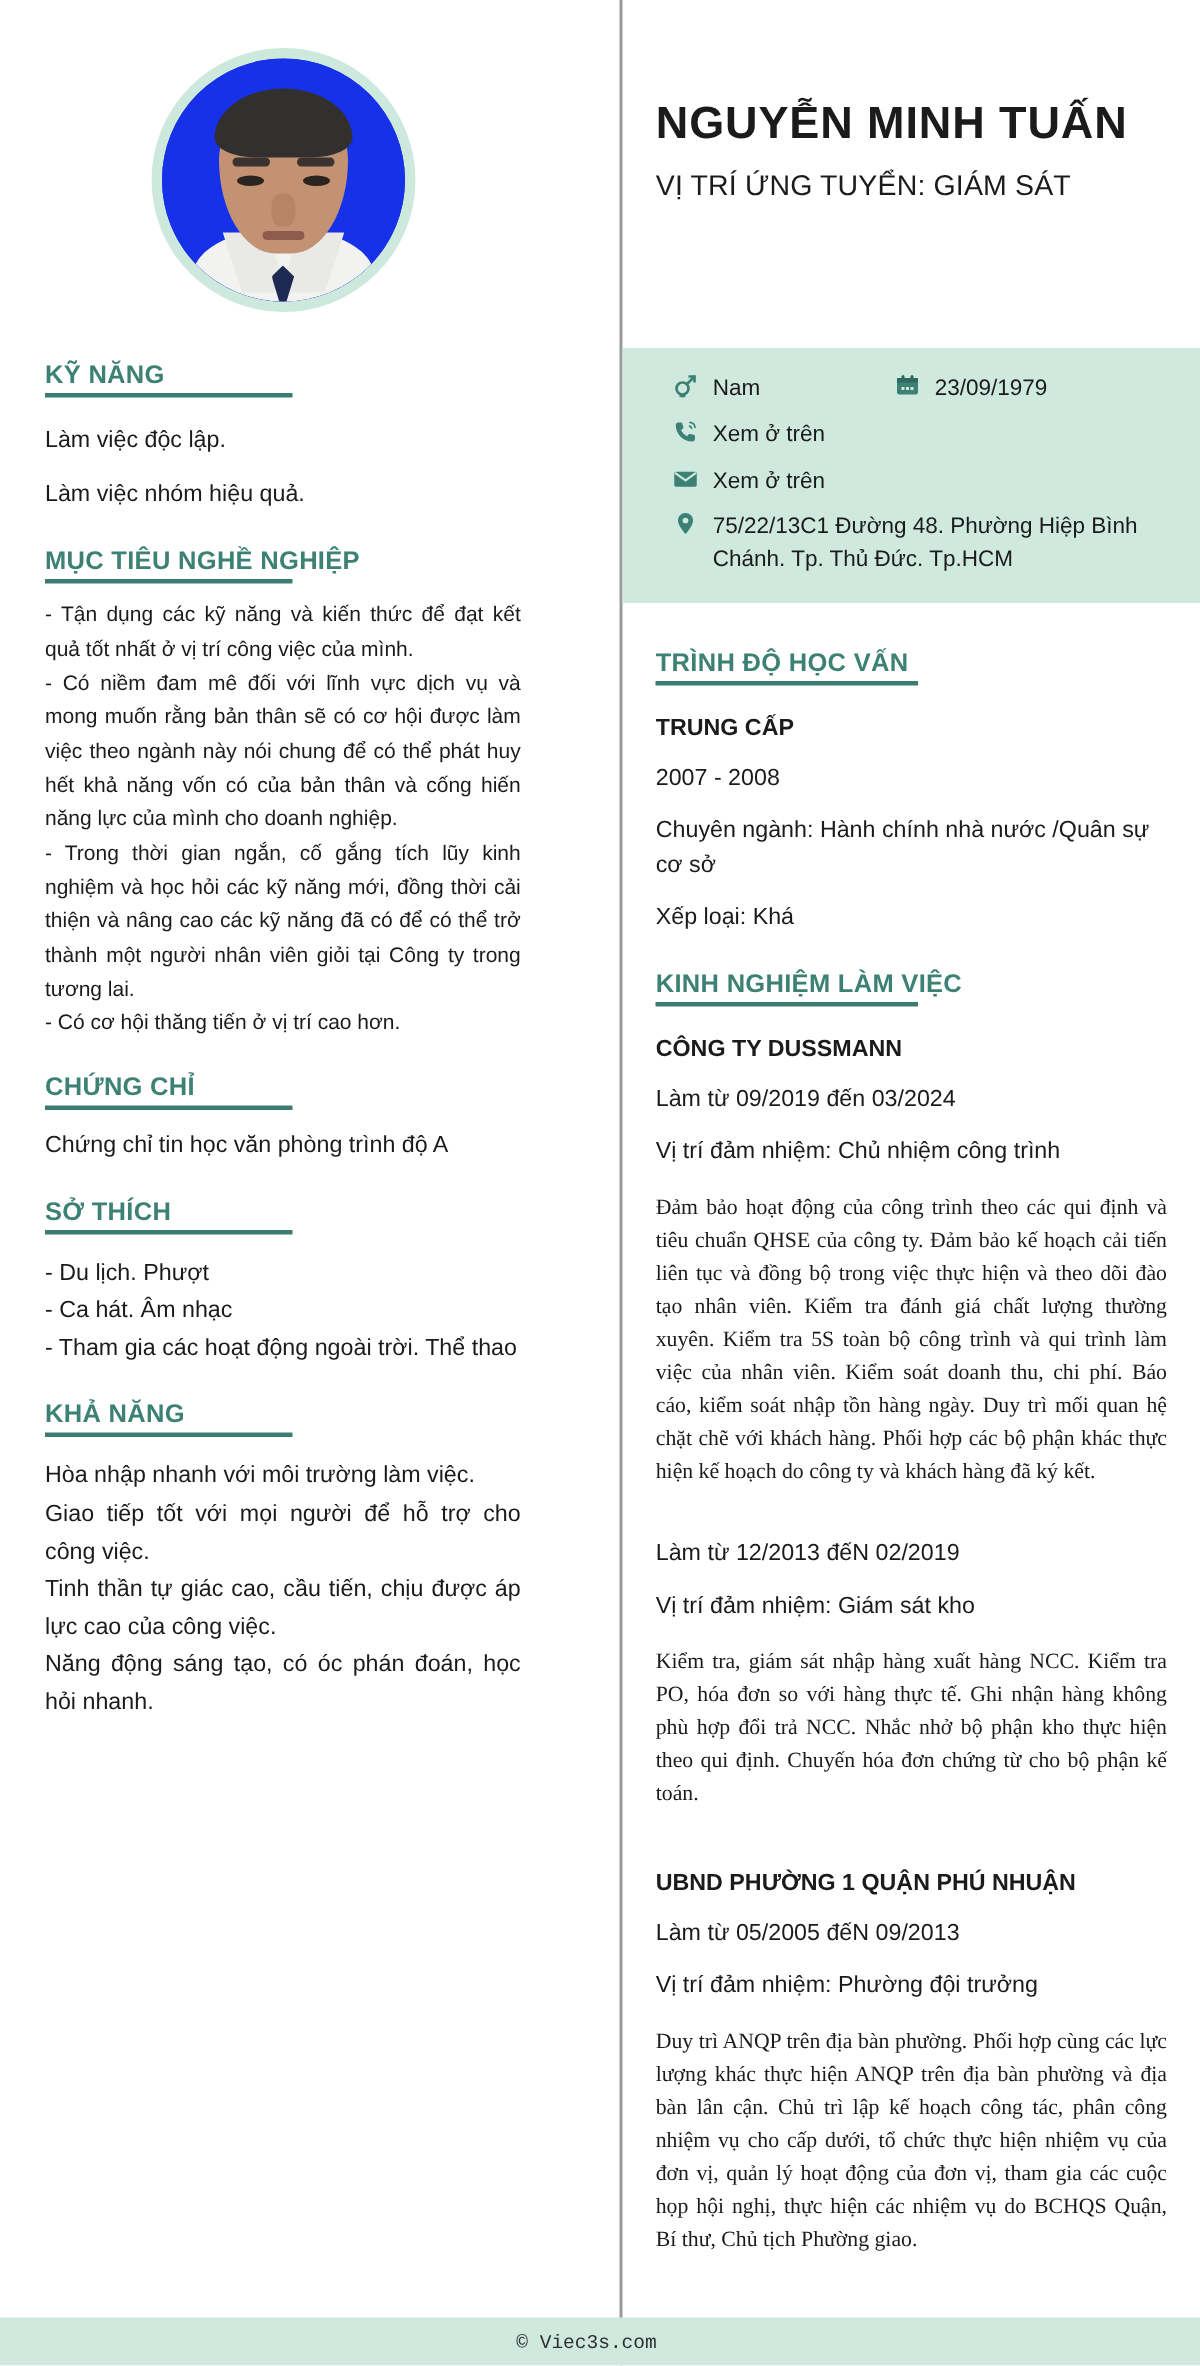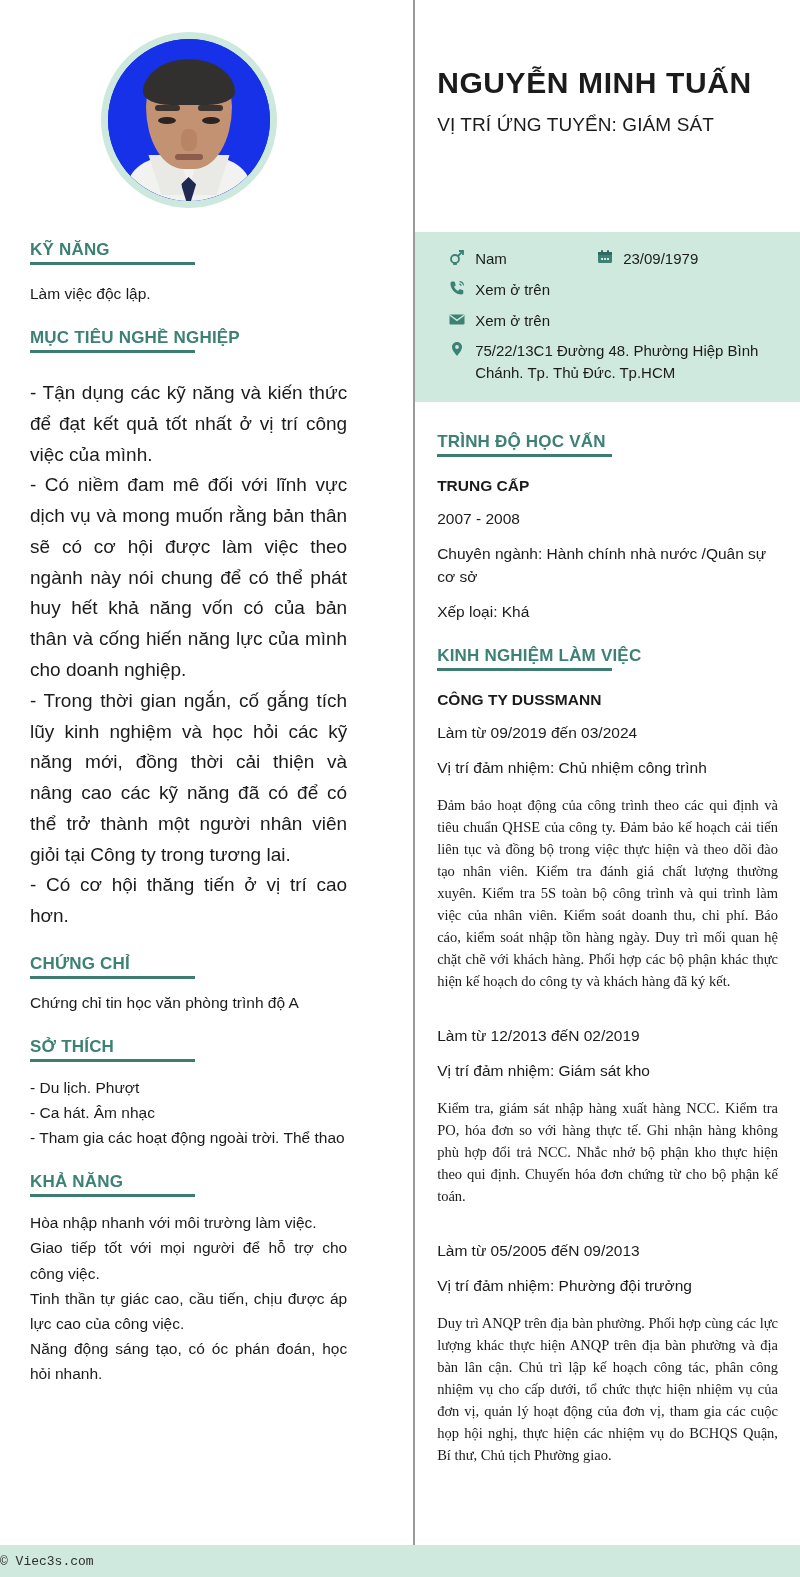--- a/index.html
+++ b/index.html
@@ -134,24 +134,24 @@
   .col-right .sec-h::after { width: 175px; }
 
   
   .l-block { margin-top: 16px; }
   .l-line {
     font-size: 15.5px;
     line-height: 1.62;
     margin-top: 11px;
   }
   .l-para {
-    font-size: 19px;
+    font-size: 14px;
     line-height: 1.62;
     text-align: justify;
-    margin-top: 25px;
+    margin-top: 9px;
     white-space: pre-line;
   }
   .l-list {
     font-size: 15.5px;
     line-height: 1.62;
     margin-top: 13px;
     text-align: justify;
     white-space: pre-line;
   }
   .gap-sec { height: 22px; }
@@ -217,21 +217,21 @@
 
   
   .footer {
     position: absolute;
     left: 0; bottom: 0;
     width: 800px;
     height: 32px;
     background: #cfe9df;
     display: flex;
     align-items: center;
-    justify-content: flex-start;
+    justify-content: center;
     padding-right: 18px;
   }
   .footer-txt {
     font-family: "Liberation Mono", monospace;
     font-size: 13px;
     color: #2e2e2e;
   }
 </style>
 </head>
 <body>
@@ -255,20 +255,21 @@
         <div class="ph-eyeL"></div>
         <div class="ph-eyeR"></div>
         <div class="ph-nose"></div>
         <div class="ph-mouth"></div>
       </div>
     </div>
 
     <div class="sec-h">KỸ NĂNG</div>
     <div class="l-block">
       <div class="l-line">Làm việc độc lập.</div>
+      <div class="l-line">Làm việc nhóm hiệu quả.</div>
     </div>
 
     <div class="gap-sec"></div>
 
     <div class="sec-h">MỤC TIÊU NGHỀ NGHIỆP</div>
     <div class="l-para">- Tận dụng các kỹ năng và kiến thức để đạt kết quả tốt nhất ở vị trí công việc của mình.
 - Có niềm đam mê đối với lĩnh vực dịch vụ và mong muốn rằng bản thân sẽ có cơ hội được làm việc theo ngành này nói chung để có thể phát huy hết khả năng vốn có của bản thân và cống hiến năng lực của mình cho doanh nghiệp.
 - Trong thời gian ngắn, cố gắng tích lũy kinh nghiệm và học hỏi các kỹ năng mới, đồng thời cải thiện và nâng cao các kỹ năng đã có để có thể trở thành một người nhân viên giỏi tại Công ty trong tương lai.
 - Có cơ hội thăng tiến ở vị trí cao hơn.</div>
 
@@ -390,20 +391,21 @@
 
       <div>
         <div class="r-meta">Làm từ 12/2013 đếN 02/2019</div>
         <div class="r-meta">Vị trí đảm nhiệm: Giám sát kho</div>
         <div class="r-desc">Kiểm tra, giám sát nhập hàng xuất hàng NCC. Kiểm tra PO, hóa đơn so với hàng thực tế. Ghi nhận hàng không phù hợp đổi trả NCC. Nhắc nhở bộ phận kho thực hiện theo qui định. Chuyến hóa đơn chứng từ cho bộ phận kế toán.</div>
       </div>
 
       <div class="exp-gap"></div>
 
       <div>
+        <div class="r-sub">UBND PHƯỜNG 1 QUẬN PHÚ NHUẬN</div>
         <div class="r-meta">Làm từ 05/2005 đếN 09/2013</div>
         <div class="r-meta">Vị trí đảm nhiệm: Phường đội trưởng</div>
         <div class="r-desc">Duy trì ANQP trên địa bàn phường. Phối hợp cùng các lực lượng khác thực hiện ANQP trên địa bàn phường và địa bàn lân cận. Chủ trì lập kế hoạch công tác, phân công nhiệm vụ cho cấp dưới, tổ chức thực hiện nhiệm vụ của đơn vị, quản lý hoạt động của đơn vị, tham gia các cuộc họp hội nghị, thực hiện các nhiệm vụ do BCHQS Quận, Bí thư, Chủ tịch Phường giao.</div>
       </div>
 
     </div>
 
   </div>
 
   <div class="footer">

